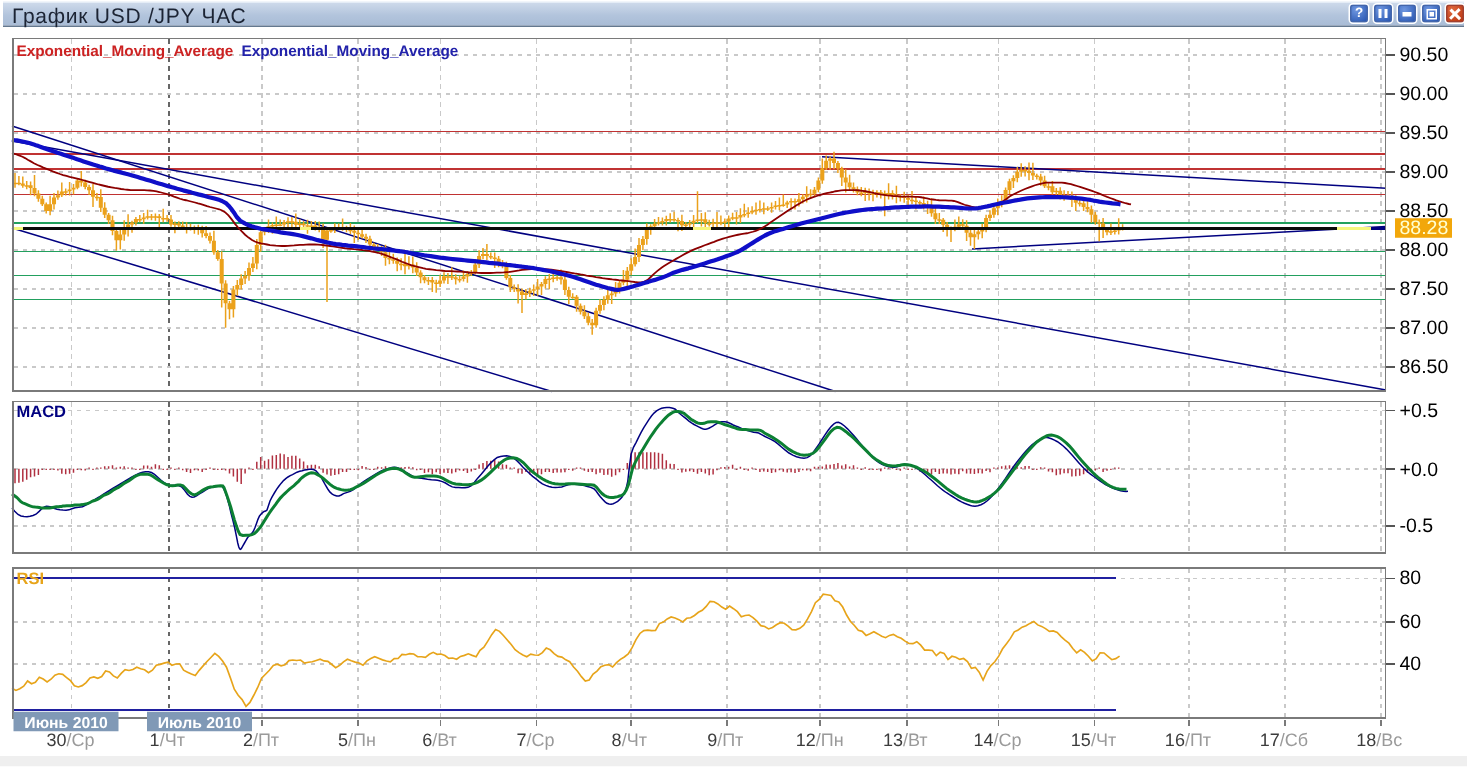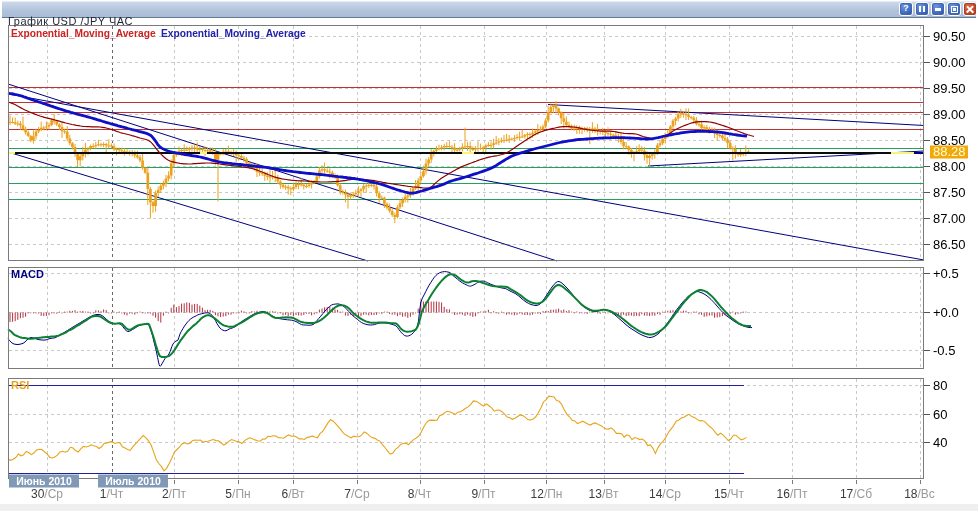--- a/index.html
+++ b/index.html
@@ -1,20 +1,20 @@
 <!DOCTYPE html>
 <html><head><meta charset="utf-8"><title>График USD/JPY</title>
 <style>
 html,body{margin:0;padding:0;width:978px;height:511px;overflow:hidden;background:#fff;
 font-family:"Liberation Sans",sans-serif;}
 #win{position:absolute;left:0;top:0;width:978px;height:511px;}
 #titlebar{position:absolute;left:2px;top:1px;right:2px;height:15px;
 background:linear-gradient(#cdd9ea,#b2c4dc 55%,#a9bcd6);border-top:1px solid #e4ecf6;
 border-bottom:1px solid #64788f;}
-#titletext{position:absolute;left:8px;top:15px;font-size:11px;font-weight:normal;color:#1c2434;letter-spacing:0.5px;}
+#titletext{position:absolute;left:8px;top:2px;font-size:14px;font-weight:normal;color:#1c2434;letter-spacing:0.5px;}
 .btn{position:absolute;top:2px;width:12px;height:12px;border-radius:3px;
 border:1px solid #ffffff;box-shadow:0 0 0 1px #4466aa inset;
 background:radial-gradient(circle at 35% 30%, #6f97e0, #1d4caa);}
 .btn .q{position:absolute;left:0;top:-1px;width:12px;text-align:center;font-size:9px;line-height:13px;color:#fff;font-weight:bold;}
 .p1,.p2{position:absolute;top:3px;width:2px;height:6px;background:#fff;}
 .p1{left:3px;} .p2{left:7px;}
 .mn{position:absolute;left:3px;top:5px;width:6px;height:3px;background:#fff;}
 .mx{position:absolute;left:2.5px;top:2.5px;width:5px;height:5px;border:1.5px solid #fff;}
 .mx i{position:absolute;left:1px;top:1px;width:3px;height:3px;background:#fff;display:block;}
 .x1,.x2{position:absolute;left:5px;top:2px;width:2.4px;height:8.6px;background:#fff;}

